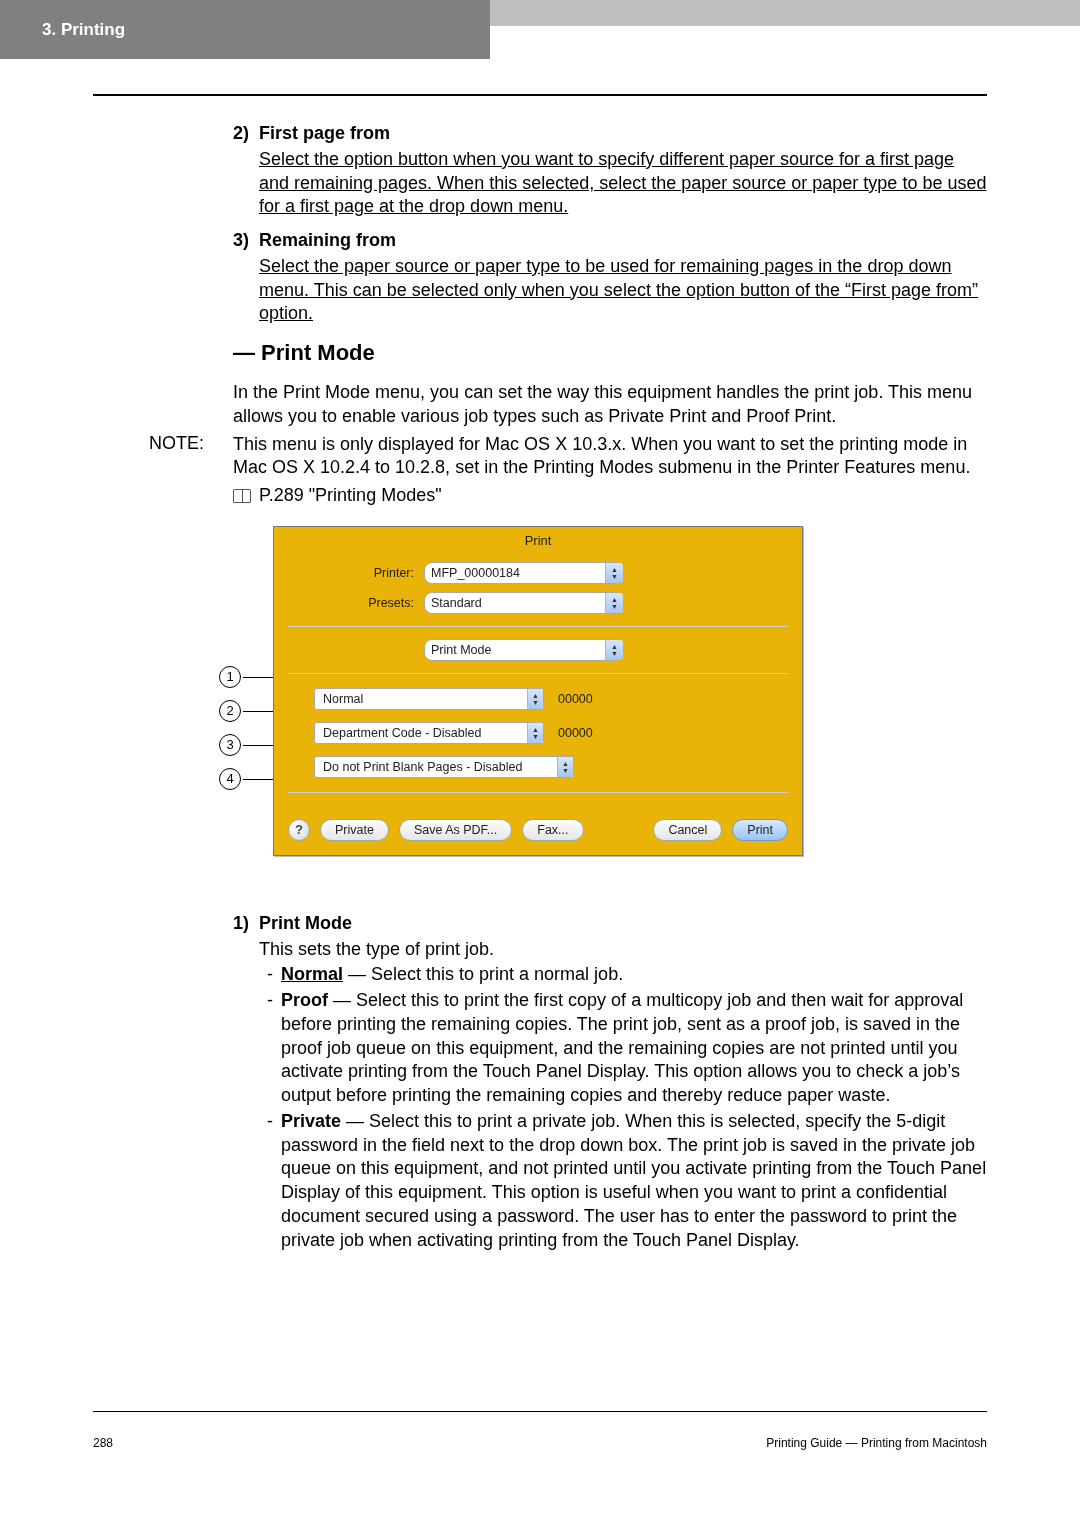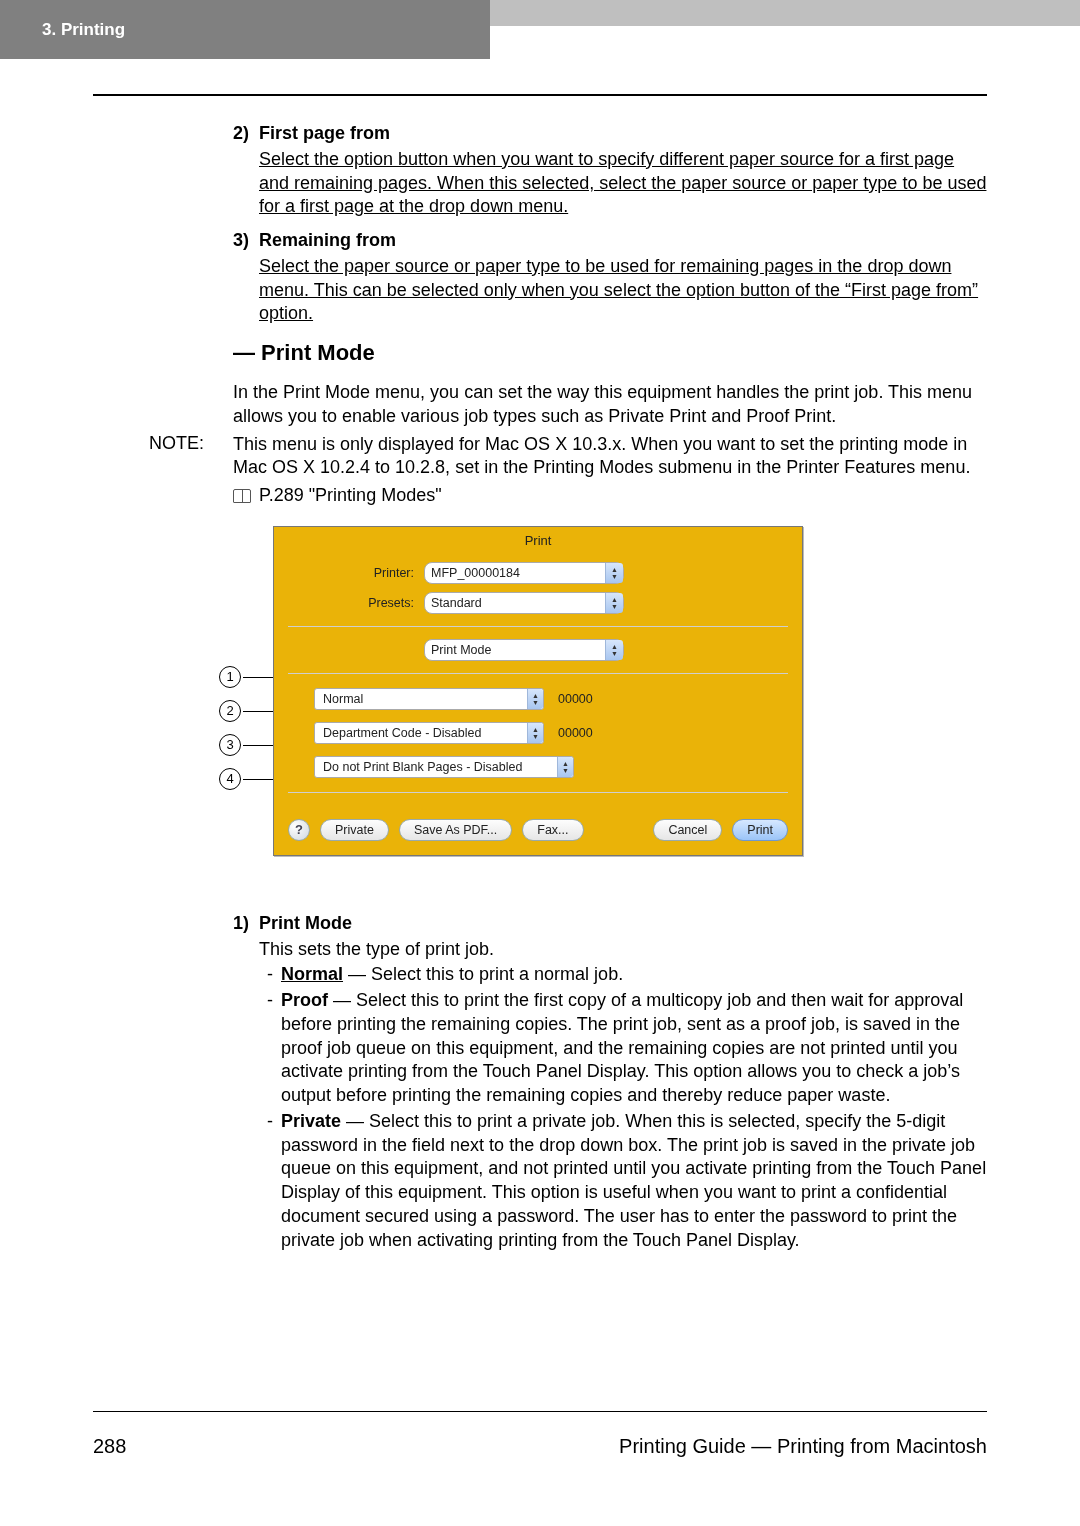--- a/index.html
+++ b/index.html
@@ -109,22 +109,22 @@
   
   .sub-list { margin-left:26px; }
   .dash-row { display:flex; margin-top:2px; }
   .dash { width:22px; flex:0 0 22px; text-align:center; }
   .dash-body { flex:1; }
   .term { font-weight:bold; }
   .term.u { text-decoration: underline; }
 
   
   .footer {
-    position:absolute; left:93px; right:93px; bottom:68px;
-    display:flex; justify-content:space-between; font-size:20px;
+    position:absolute; left:93px; right:93px; bottom:76px;
+    display:flex; justify-content:space-between; font-size:12px;
   }
 </style>
 </head>
 <body>
 
 <div class="page">
   <div class="topbar-row">
     <div class="topbar">3. Printing</div>
     <div class="topbar-light"></div>
   </div>

